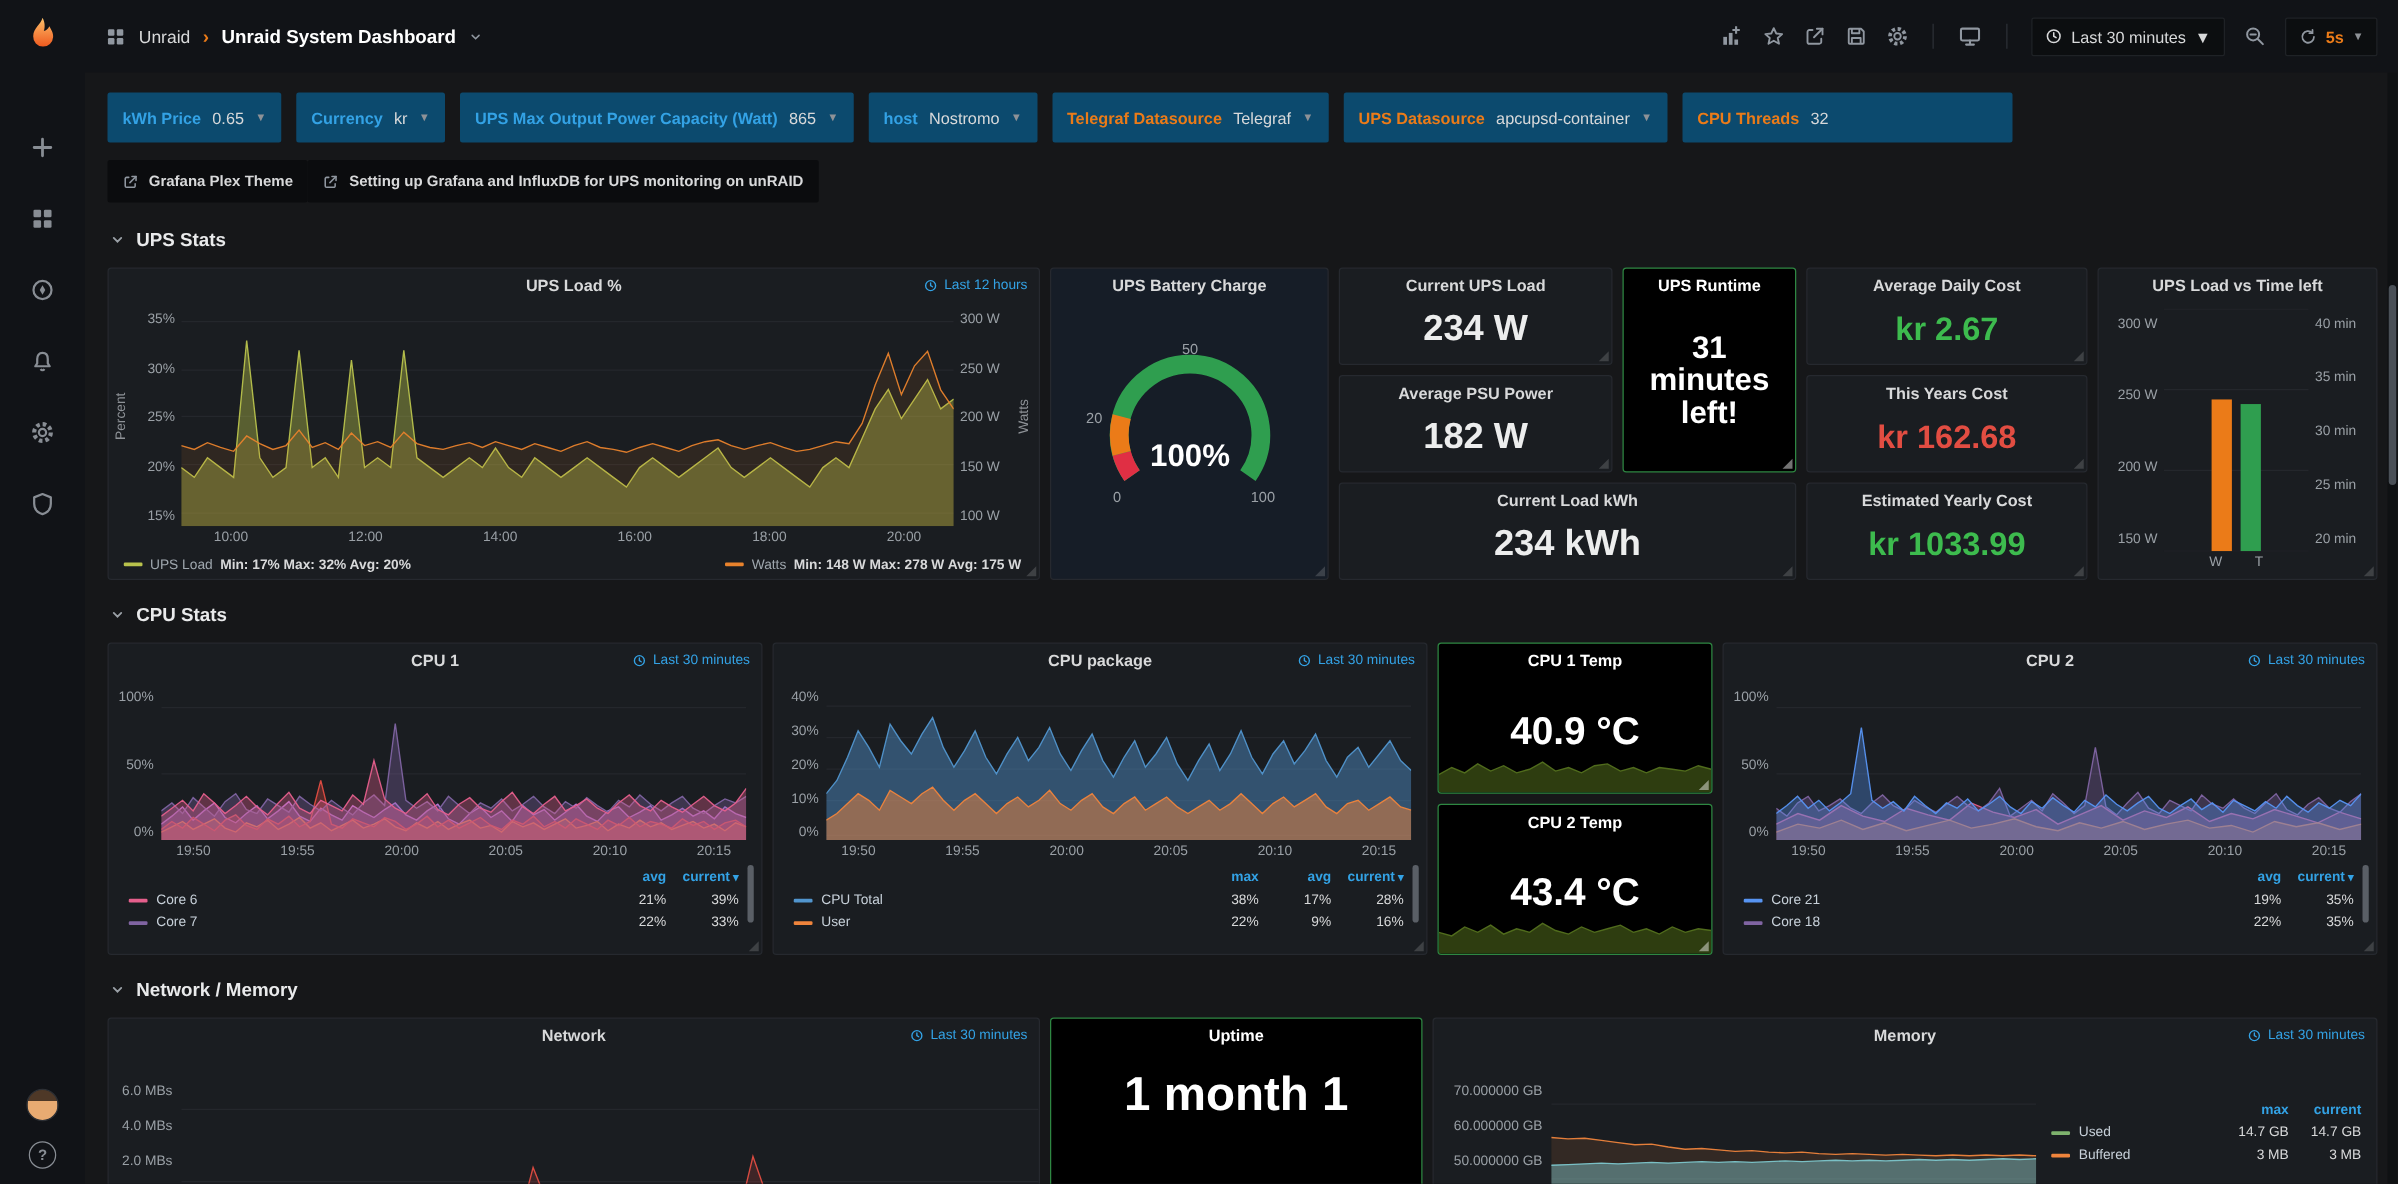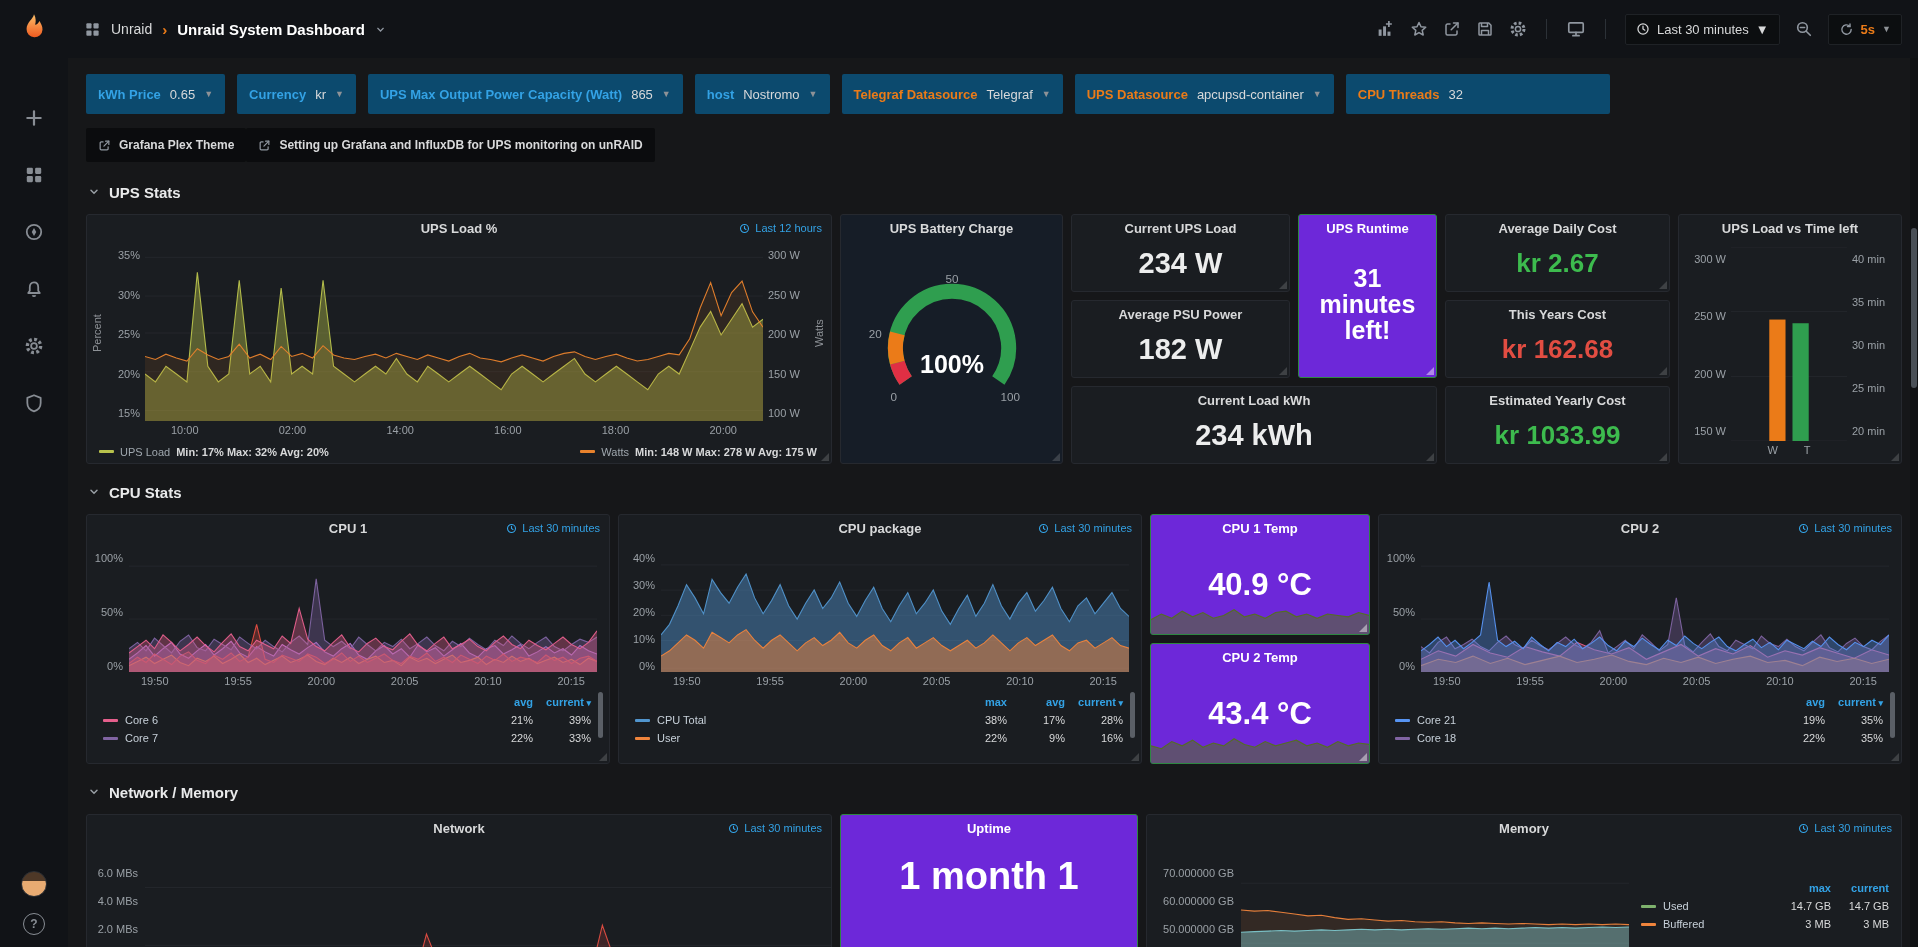--- a/index.html
+++ b/index.html
@@ -43,21 +43,21 @@
 .sect svg{color:#9aa0a6}
 
 .row{display:grid;gap:8px}
 .row-ups{grid-template-columns:746px 223px 366px 225px 224px;height:250px}
 .row-cpu{grid-template-columns:524px 524px 220px 524px;height:250px}
 .row-net{grid-template-columns:746px 298px 756px;height:250px}
 .panel{position:relative;background:#1a1d21;border:1px solid #26292f;border-radius:3px;display:flex;flex-direction:column;overflow:hidden}
 .p-title{height:26px;flex:0 0 auto;display:flex;align-items:center;justify-content:center;font-size:13px;font-weight:600;color:#d8d9da;cursor:pointer}
 .badge{position:absolute;top:7px;right:9px;display:flex;align-items:center;gap:5px;font-size:11px;color:#33a2e5;cursor:pointer;z-index:2}
 .resize{position:absolute;right:2px;bottom:2px;width:0;height:0;border-left:8px solid transparent;border-bottom:8px solid rgba(255,255,255,0.16)}
-.green{background:#6d28d9;border-color:#2e8742}
+.green{background:#000000;border-color:#2e8742}
 .green .p-title{color:#fff}
 .green .resize{border-bottom-color:rgba(255,255,255,0.45)}
 .stat-value{flex:1;display:flex;align-items:center;justify-content:center;font-size:29px;font-weight:700;color:#eceded;padding-bottom:6px;text-align:center}
 .stat-value.cost{font-size:26px}
 .stat-value.big{font-size:31px;color:#fff}
 .stat-value.wrapv{font-size:25px;line-height:1.05;color:#fff;padding:0 6px 10px}
 .stat-value.uptime{font-size:38px;color:#fff;align-items:flex-start;padding-top:14px}
 .mid{display:grid;grid-template-columns:219px 139px;grid-template-rows:78px 78px 78px;gap:8px}
 .span2r{grid-column:2;grid-row:1/3}
 .span2c{grid-column:1/3;grid-row:3}
@@ -360,21 +360,21 @@
         <div class="yticks al-l">
           <span>300 W</span>
             <span>250 W</span>
             <span>200 W</span>
             <span>150 W</span>
             <span>100 W</span>
         </div>
         <div class="vert">Watts</div>
         <div class="xticks">
           <span>10:00</span>
-            <span>02:00</span>
+            <span>12:00</span>
             <span>14:00</span>
             <span>16:00</span>
             <span>18:00</span>
             <span>20:00</span>
         </div>
         <div class="legend-line">
           <div class="lent">
               <i class="lg-dash" style="background: rgb(184, 194, 76);"></i>
               <span class="lg-nm">UPS Load</span>
               <span class="lg-st">Min: 17% Max: 32% Avg: 20%</span>

